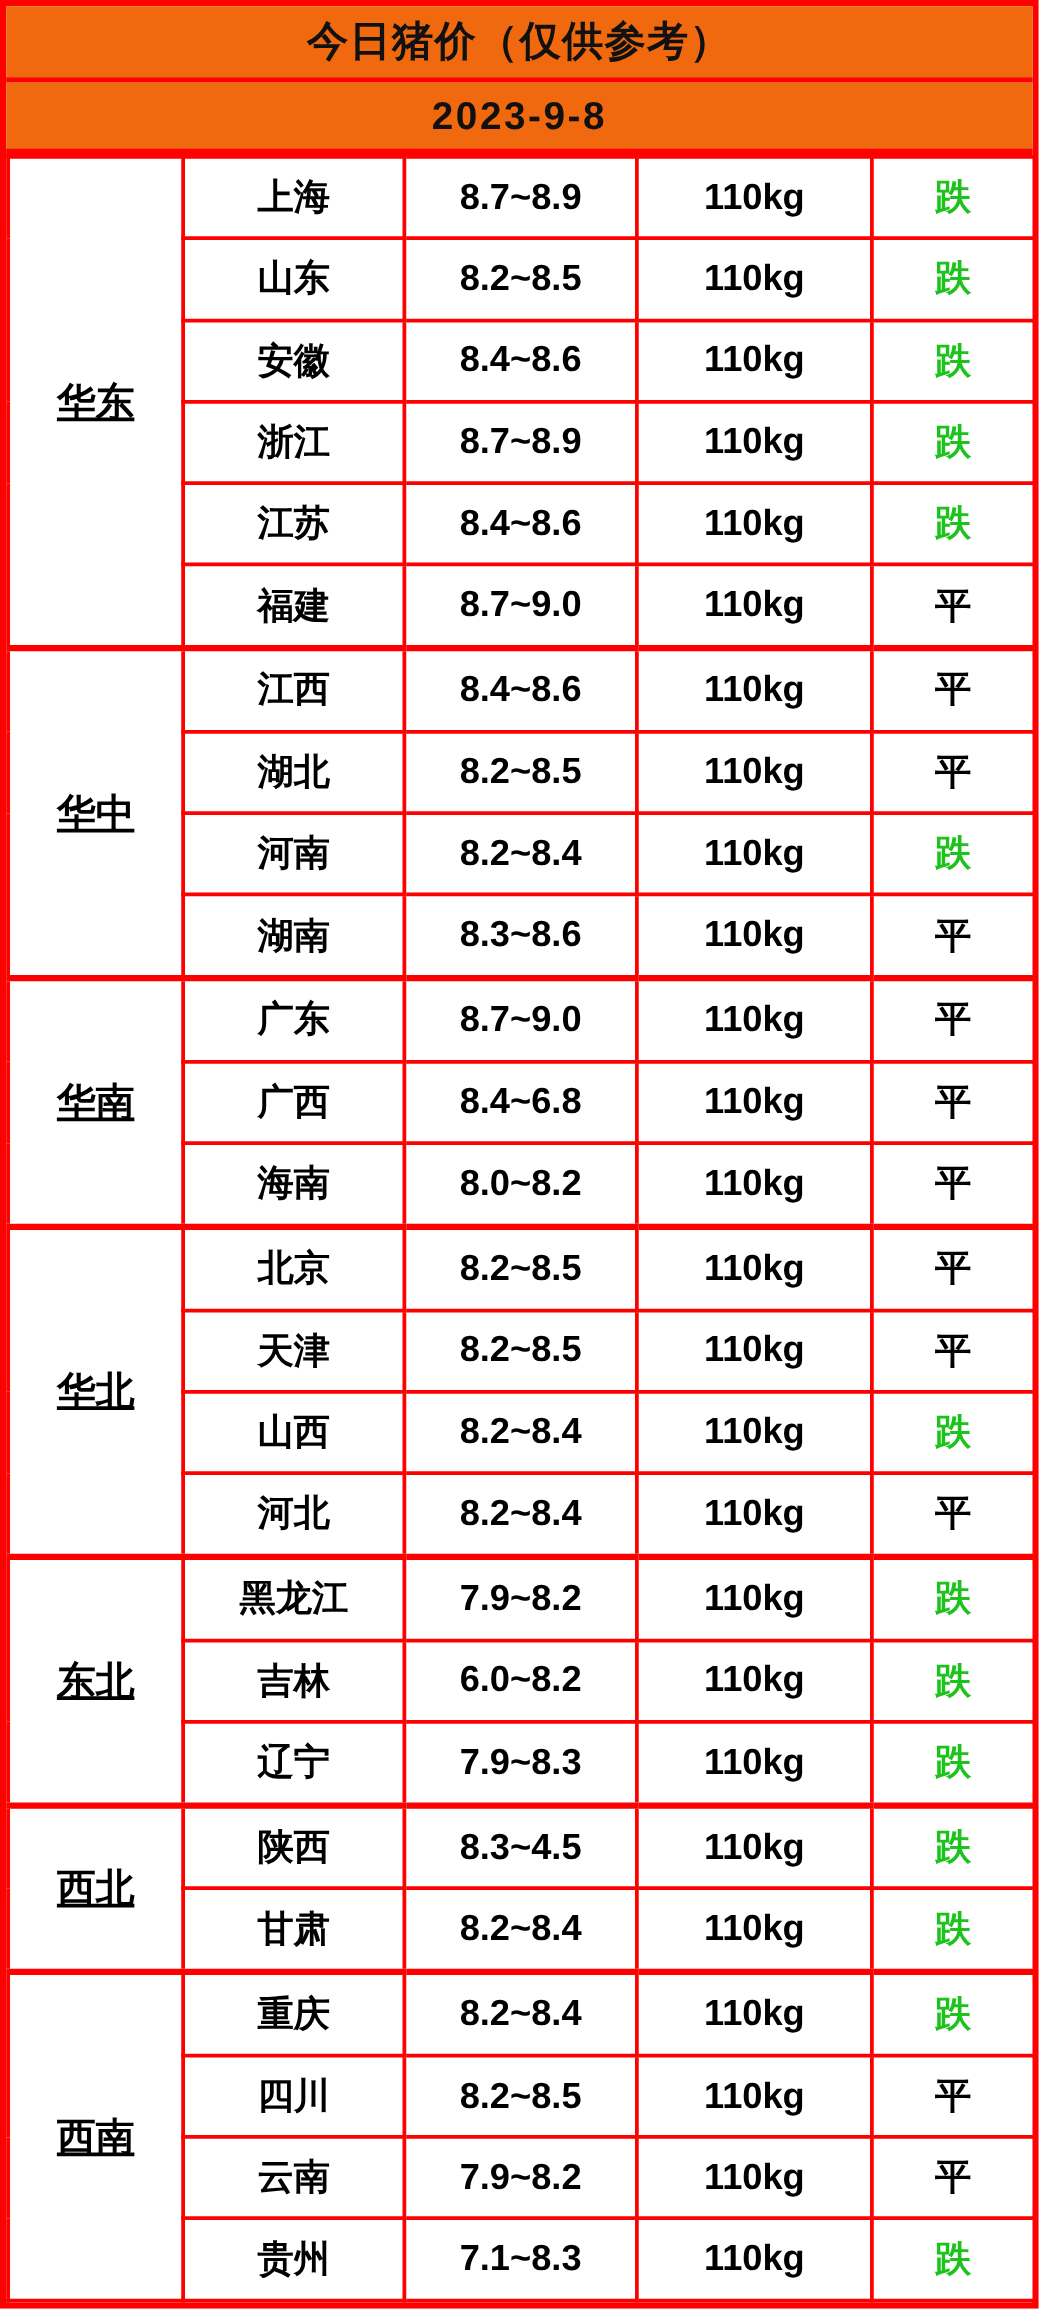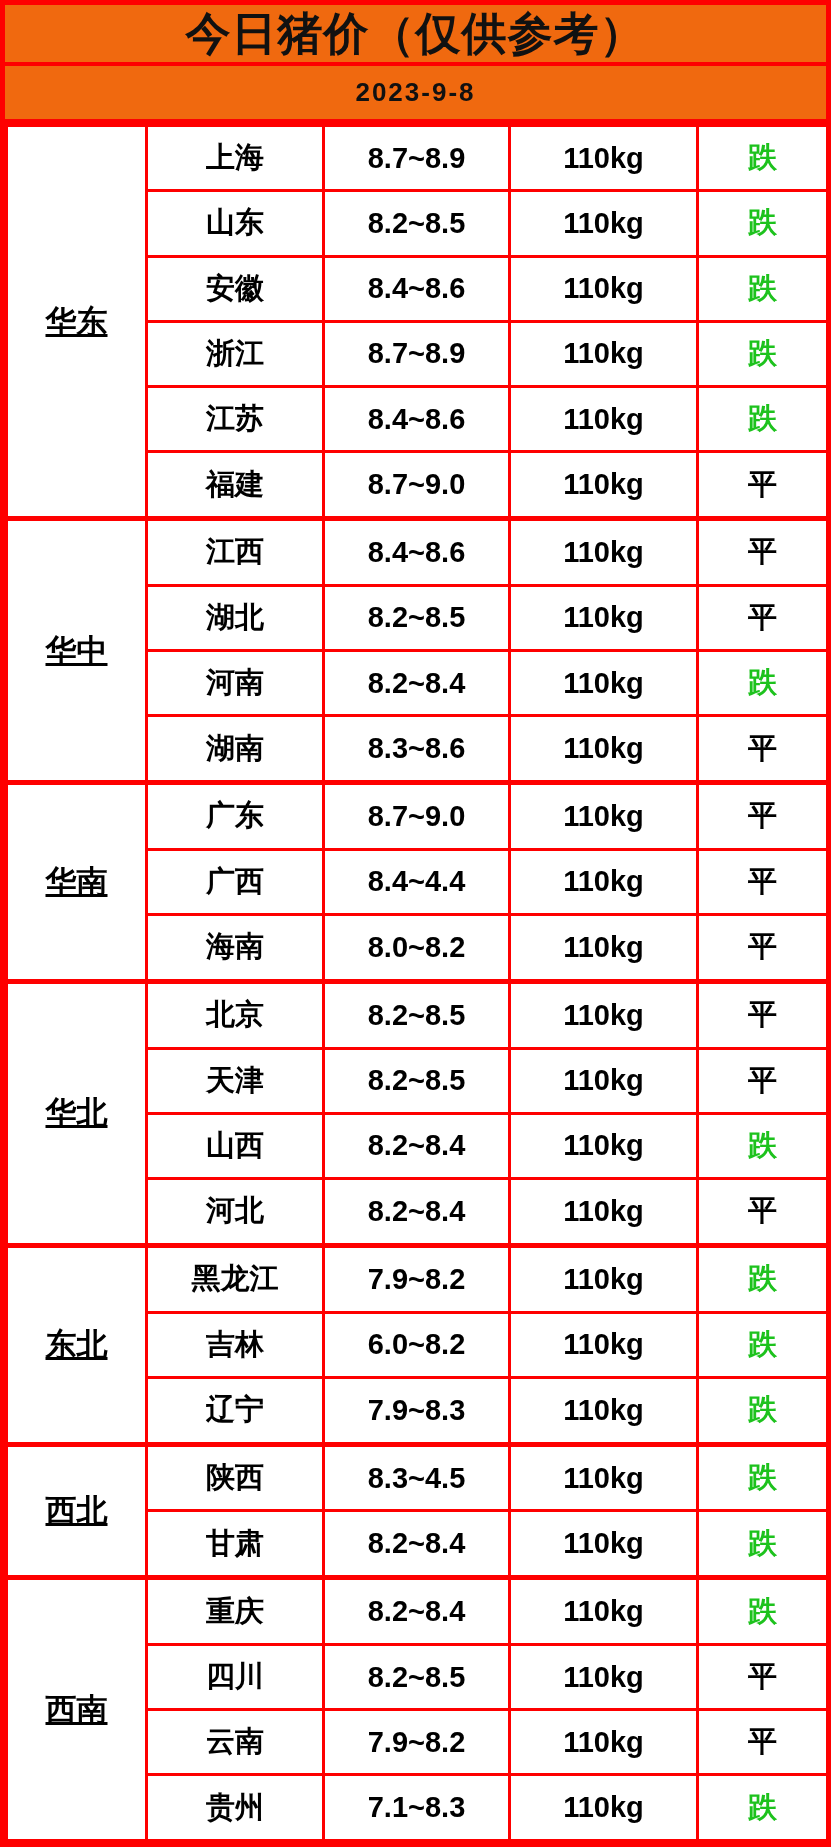--- a/index.html
+++ b/index.html
@@ -19,28 +19,28 @@
     background: var(--banner-orange, #f0690f);
     display: flex;
     align-items: center;
     justify-content: center;
     flex: 0 0 auto;
     color: #111;
   }
   .title-banner {
     height: 57px;
     border-bottom: 4px solid var(--line-red, #fe0000);
-    font-size: 45px;
+    font-size: 33px;
     letter-spacing: 1px;
     text-align: right;
   }
   .date-banner {
     height: 53px;
     border-bottom: 5px solid var(--line-red, #fe0000);
-    font-size: 26px;
+    font-size: 31px;
     letter-spacing: 2px;
   }
   table.price-table {
     flex: 1 1 auto;
     width: 100%;
     border-collapse: collapse;
     table-layout: fixed;
   }
   table.price-table td {
     border: 3px solid var(--line-red, #fe0000);
@@ -145,21 +145,21 @@
         </tr>
         <tr class="group-start">
           <td rowspan="3" class="region">华南</td>
           <td>广东</td>
           <td>8.7~9.0</td>
           <td>110kg</td>
           <td class="status">平</td>
         </tr>
         <tr>
           <td>广西</td>
-          <td>8.4~4.4</td>
+          <td>8.4~6.8</td>
           <td>110kg</td>
           <td class="status">平</td>
         </tr>
         <tr>
           <td>海南</td>
           <td>8.0~8.2</td>
           <td>110kg</td>
           <td class="status">平</td>
         </tr>
         <tr class="group-start">

